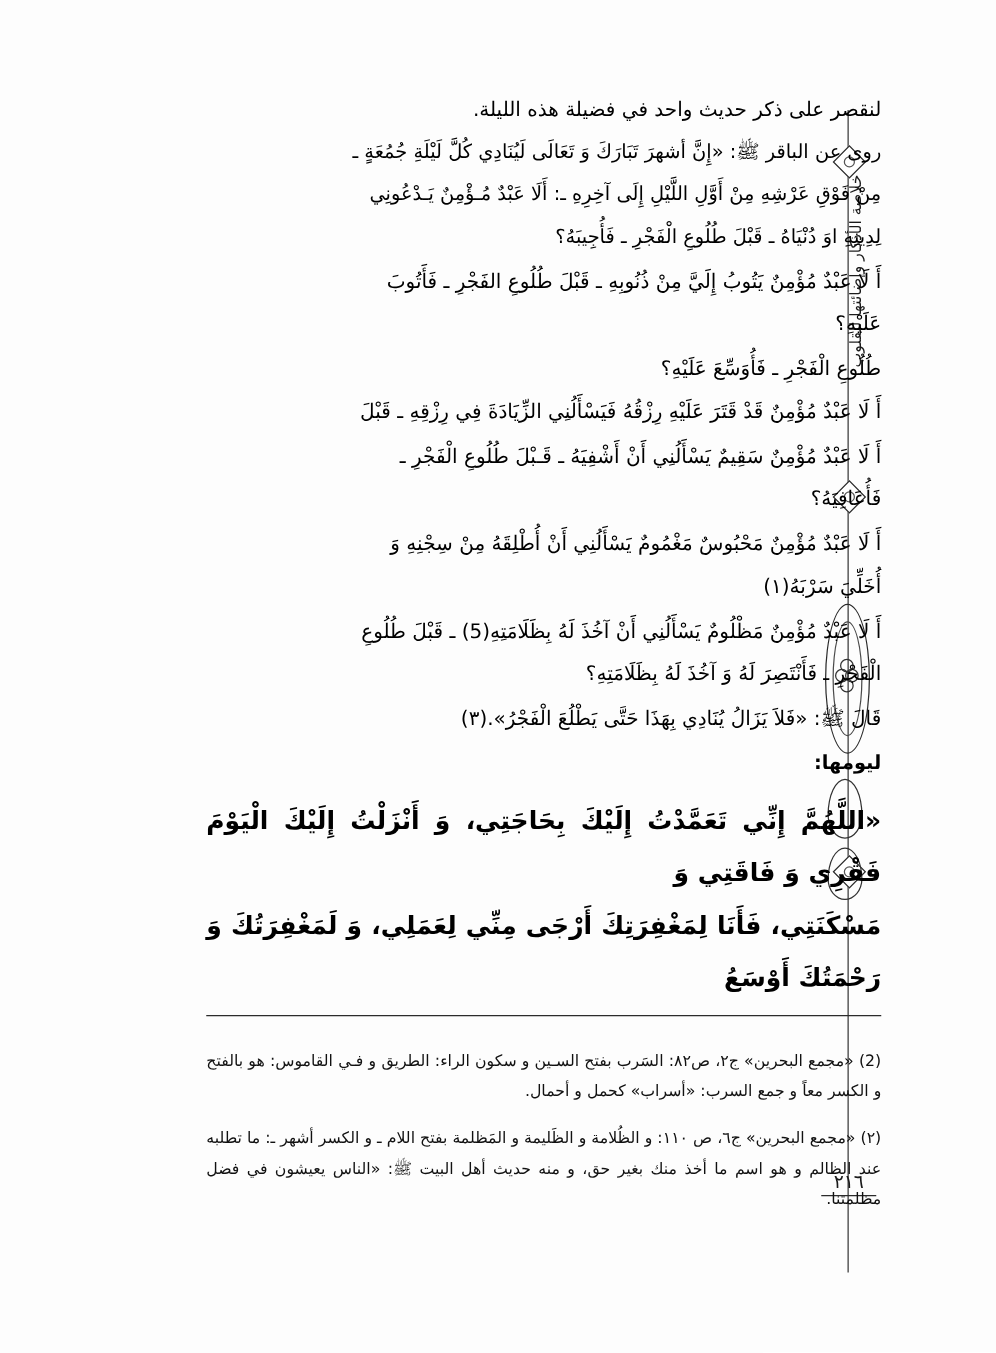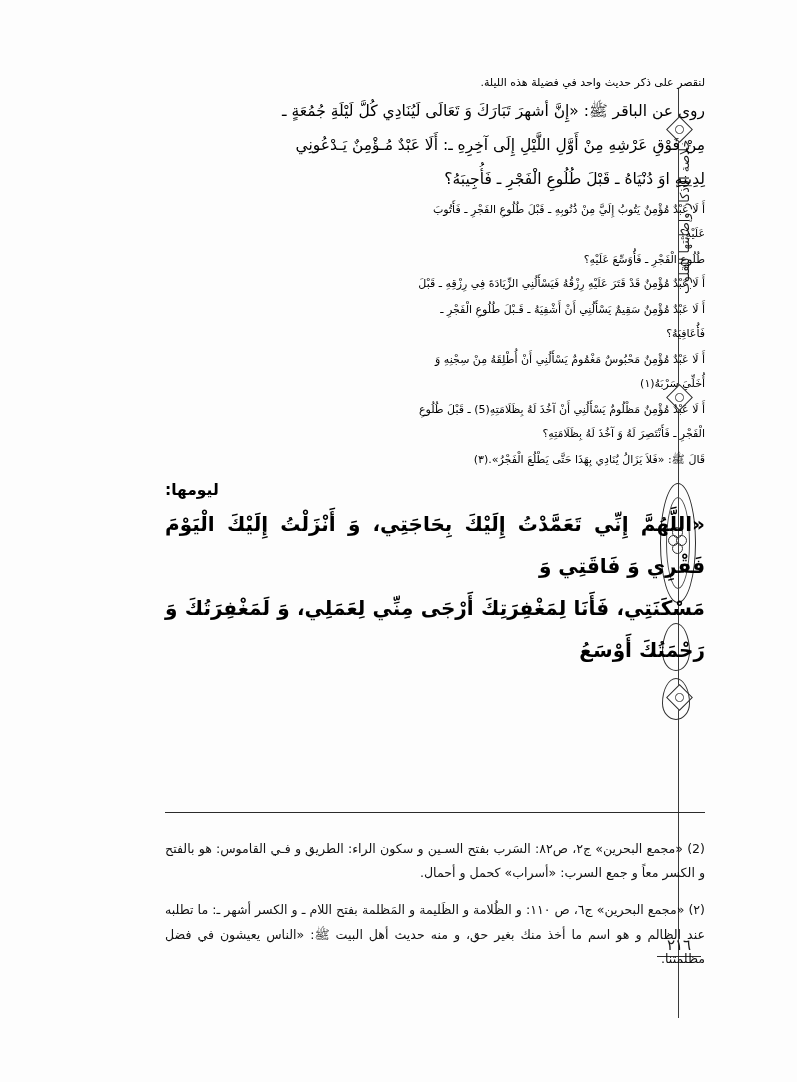--- a/index.html
+++ b/index.html
@@ -158,41 +158,41 @@
   
   .content {
     position: absolute;
     right: 92px;
     top: 72px;
     width: 540px;
   }
 
   .body-line {
     font-family: "DejaVu Sans", "Liberation Sans", sans-serif;
-    font-size: 11px;
+    font-size: 16px;
     line-height: 2.0;
     text-align: justify;
     text-align-last: right;
     color: #000;
     margin: 0 0 2px 0;
     direction: rtl;
   }
   .body-line.center-ish { text-align: right; }
   .p-block { margin-bottom: 4px; }
 
   .hadith-opening {
     font-size: 15.5px;
     line-height: 2.05;
   }
 
   .subheading {
     font-weight: bold;
     font-size: 15.5px;
-    margin: 10px 0 4px 0;
-    text-align: left;
+    margin: 10px 0 16px 0;
+    text-align: right;
     direction: rtl;
   }
 
   .dua {
     font-weight: bold;
     font-size: 20px;
     line-height: 2.1;
     text-align: justify;
     text-align-last: right;
     direction: rtl;

